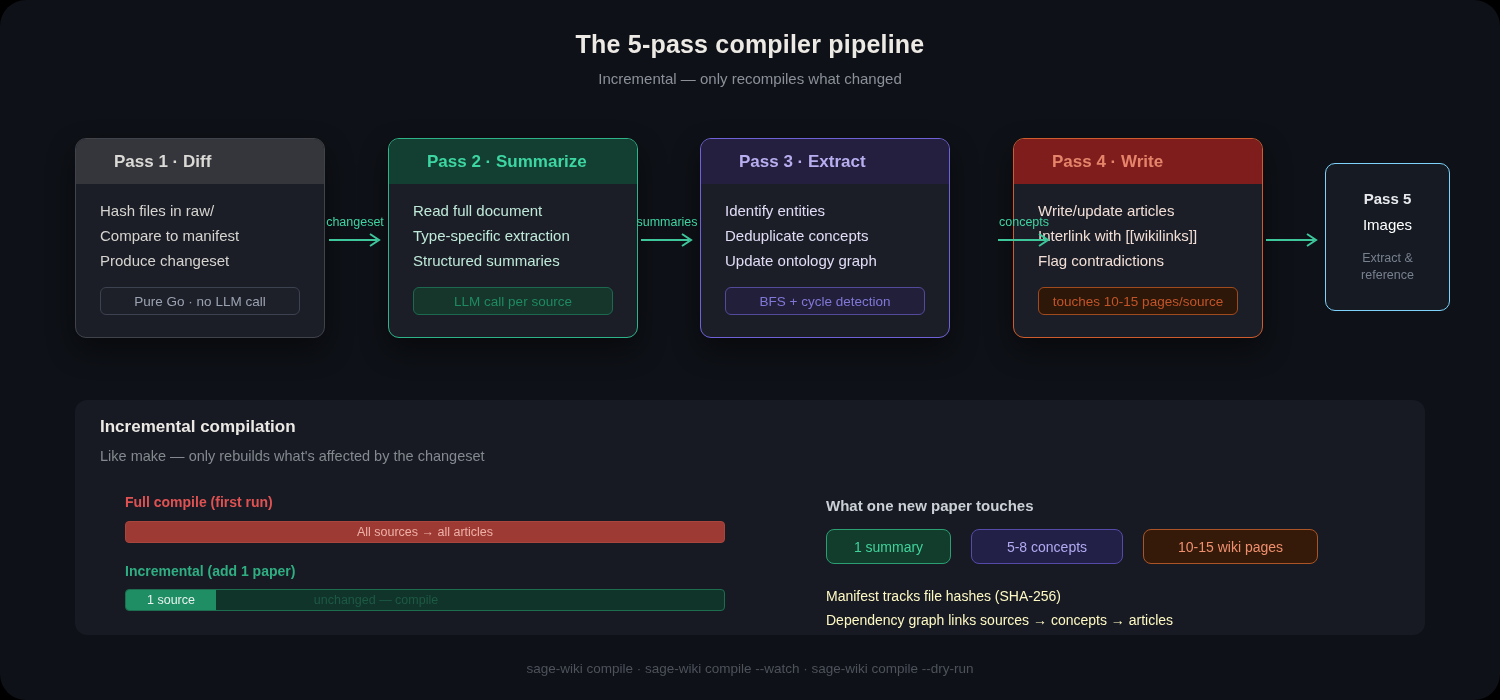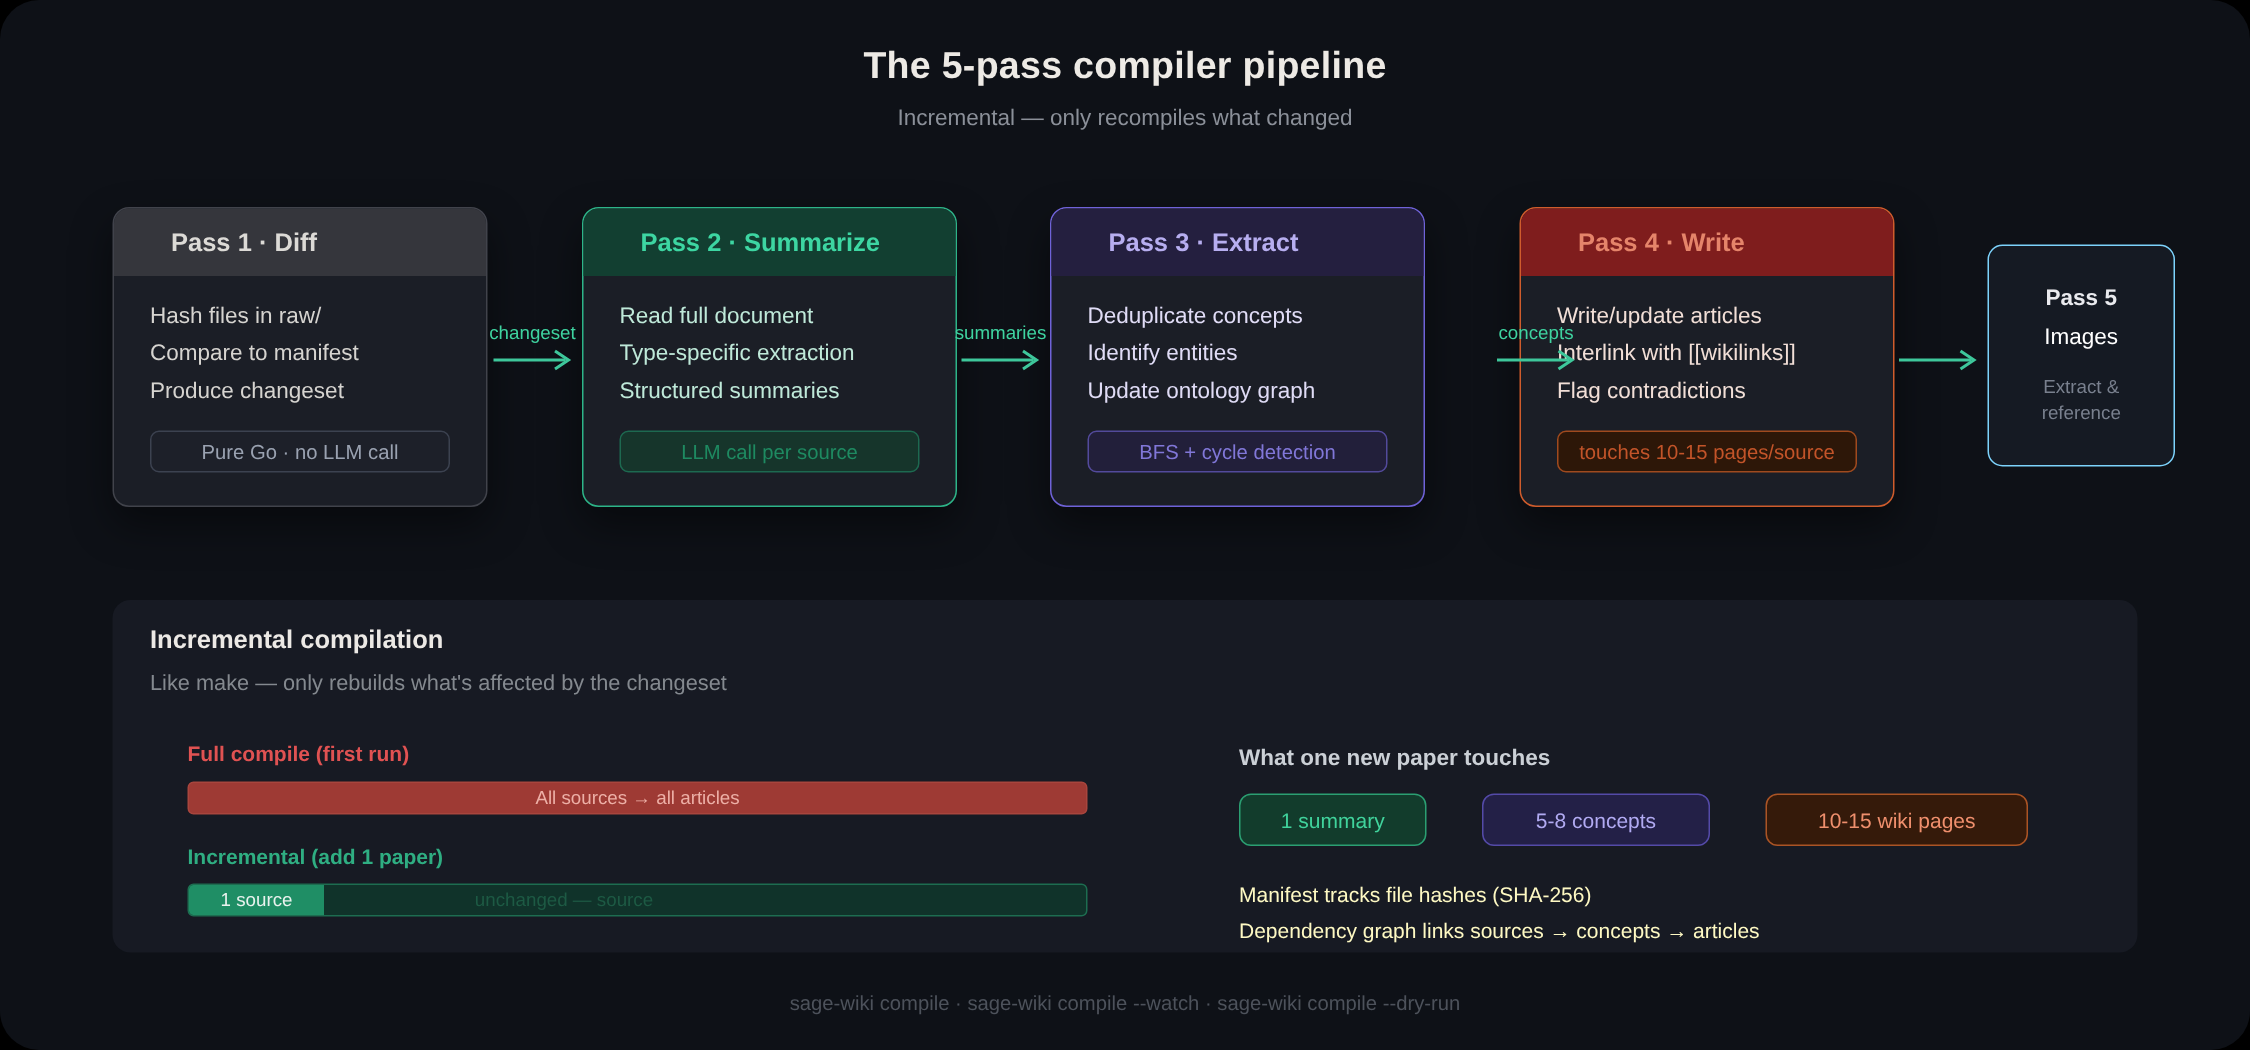--- a/index.html
+++ b/index.html
@@ -67,21 +67,21 @@
   .bar-green { position:relative; height:22px; background:#10332a; border:1px solid #1d6d50;
     border-radius:4px; box-sizing:border-box; }
   .bar-green-seg { position:absolute; left:0; top:0; width:90px; height:20px; background:#1f8e65;
     border-radius:3px 0 0 3px; display:flex; align-items:center; justify-content:center;
     font-size:12.5px; color:#e9f2ee; }
   .bar-green-ghost { position:absolute; left:0; top:0; width:500px; height:20px; line-height:20px;
     text-align:center; font-size:12.5px; color:#1d5a44; }
 
   .touches-col { position:absolute; left:751px; top:97px; }
   .touches-title { font-size:15px; font-weight:700; color:#cbd0d6; margin-bottom:15px; }
-  .chips { display:flex; gap:37px; margin-bottom:20px; }
+  .chips { display:flex; gap:20px; margin-bottom:20px; }
   .chip { height:35px; border:1px solid; border-radius:8px; display:flex; align-items:center;
     justify-content:center; font-size:14px; box-sizing:border-box; }
   .chip-1 { width:125px; background:#123c2c; border-color:#2b9f72; color:#40d39c; }
   .chip-2 { width:152px; background:#232047; border-color:#544aa8; color:#b1aaf2; }
   .chip-3 { width:175px; background:#351a0a; border-color:#ab5425; color:#ef8f6d; }
   .note { font-size:14px; color:#fef9c3; line-height:24px; }
 
   .footer { position:absolute; top:661px; left:0; width:100%; text-align:center;
     font-size:13.5px; color:#4d525b; }
 </style>
@@ -109,22 +109,22 @@
       <div class="pass-line">Read full document</div>
       <div class="pass-line">Type-specific extraction</div>
       <div class="pass-line">Structured summaries</div>
       <div class="pass-badge">LLM call per source</div>
     </div>
   </div>
 
   <div class="pass-card p3">
     <div class="pass-header">Pass 3 · Extract</div>
     <div class="pass-body">
+      <div class="pass-line">Identify entities</div>
       <div class="pass-line">Deduplicate concepts</div>
-      <div class="pass-line">Identify entities</div>
       <div class="pass-line">Update ontology graph</div>
       <div class="pass-badge">BFS + cycle detection</div>
     </div>
   </div>
 
   <div class="pass-card p4">
     <div class="pass-header">Pass 4 · Write</div>
     <div class="pass-body">
       <div class="pass-line">Write/update articles</div>
       <div class="pass-line">Interlink with [[wikilinks]]</div>
@@ -170,21 +170,21 @@
 
   <div class="panel">
     <div class="panel-title">Incremental compilation</div>
     <div class="panel-sub">Like make — only rebuilds what's affected by the changeset</div>
 
     <div class="compile-col">
       <div class="bar-label-red">Full compile (first run)</div>
       <div class="bar-red">All sources → all articles</div>
       <div class="bar-label-green">Incremental (add 1 paper)</div>
       <div class="bar-green">
-        <div class="bar-green-ghost">unchanged — source</div>
+        <div class="bar-green-ghost">unchanged — compile</div>
         <div class="bar-green-seg">1 source</div>
       </div>
     </div>
 
     <div class="touches-col">
       <div class="touches-title">What one new paper touches</div>
       <div class="chips">
         <div class="chip chip-1">1 summary</div>
         <div class="chip chip-2">5-8 concepts</div>
         <div class="chip chip-3">10-15 wiki pages</div>

